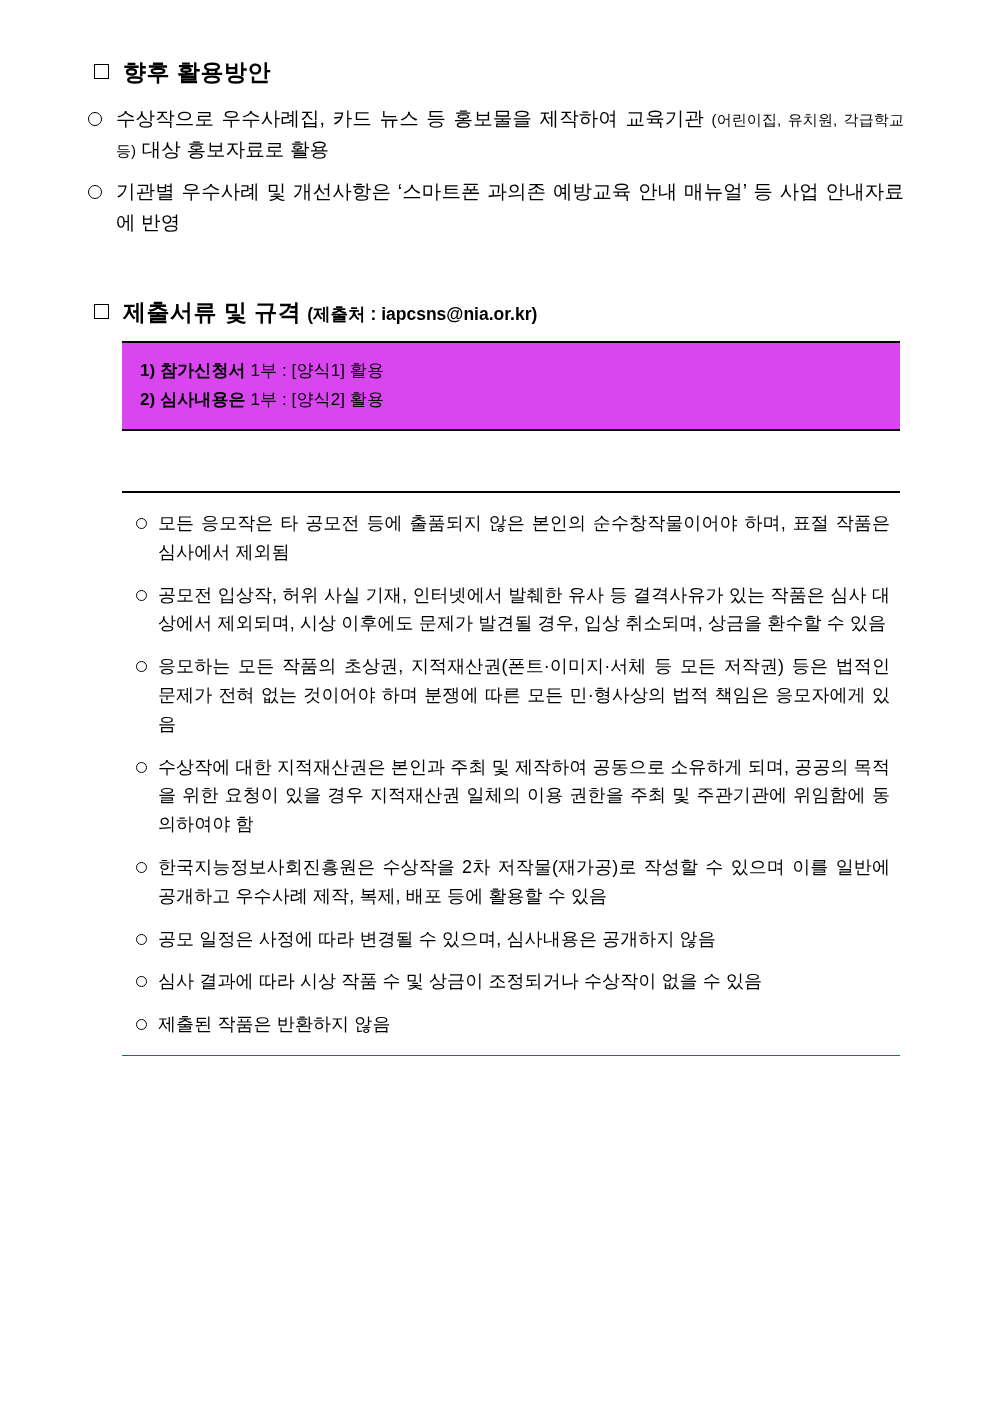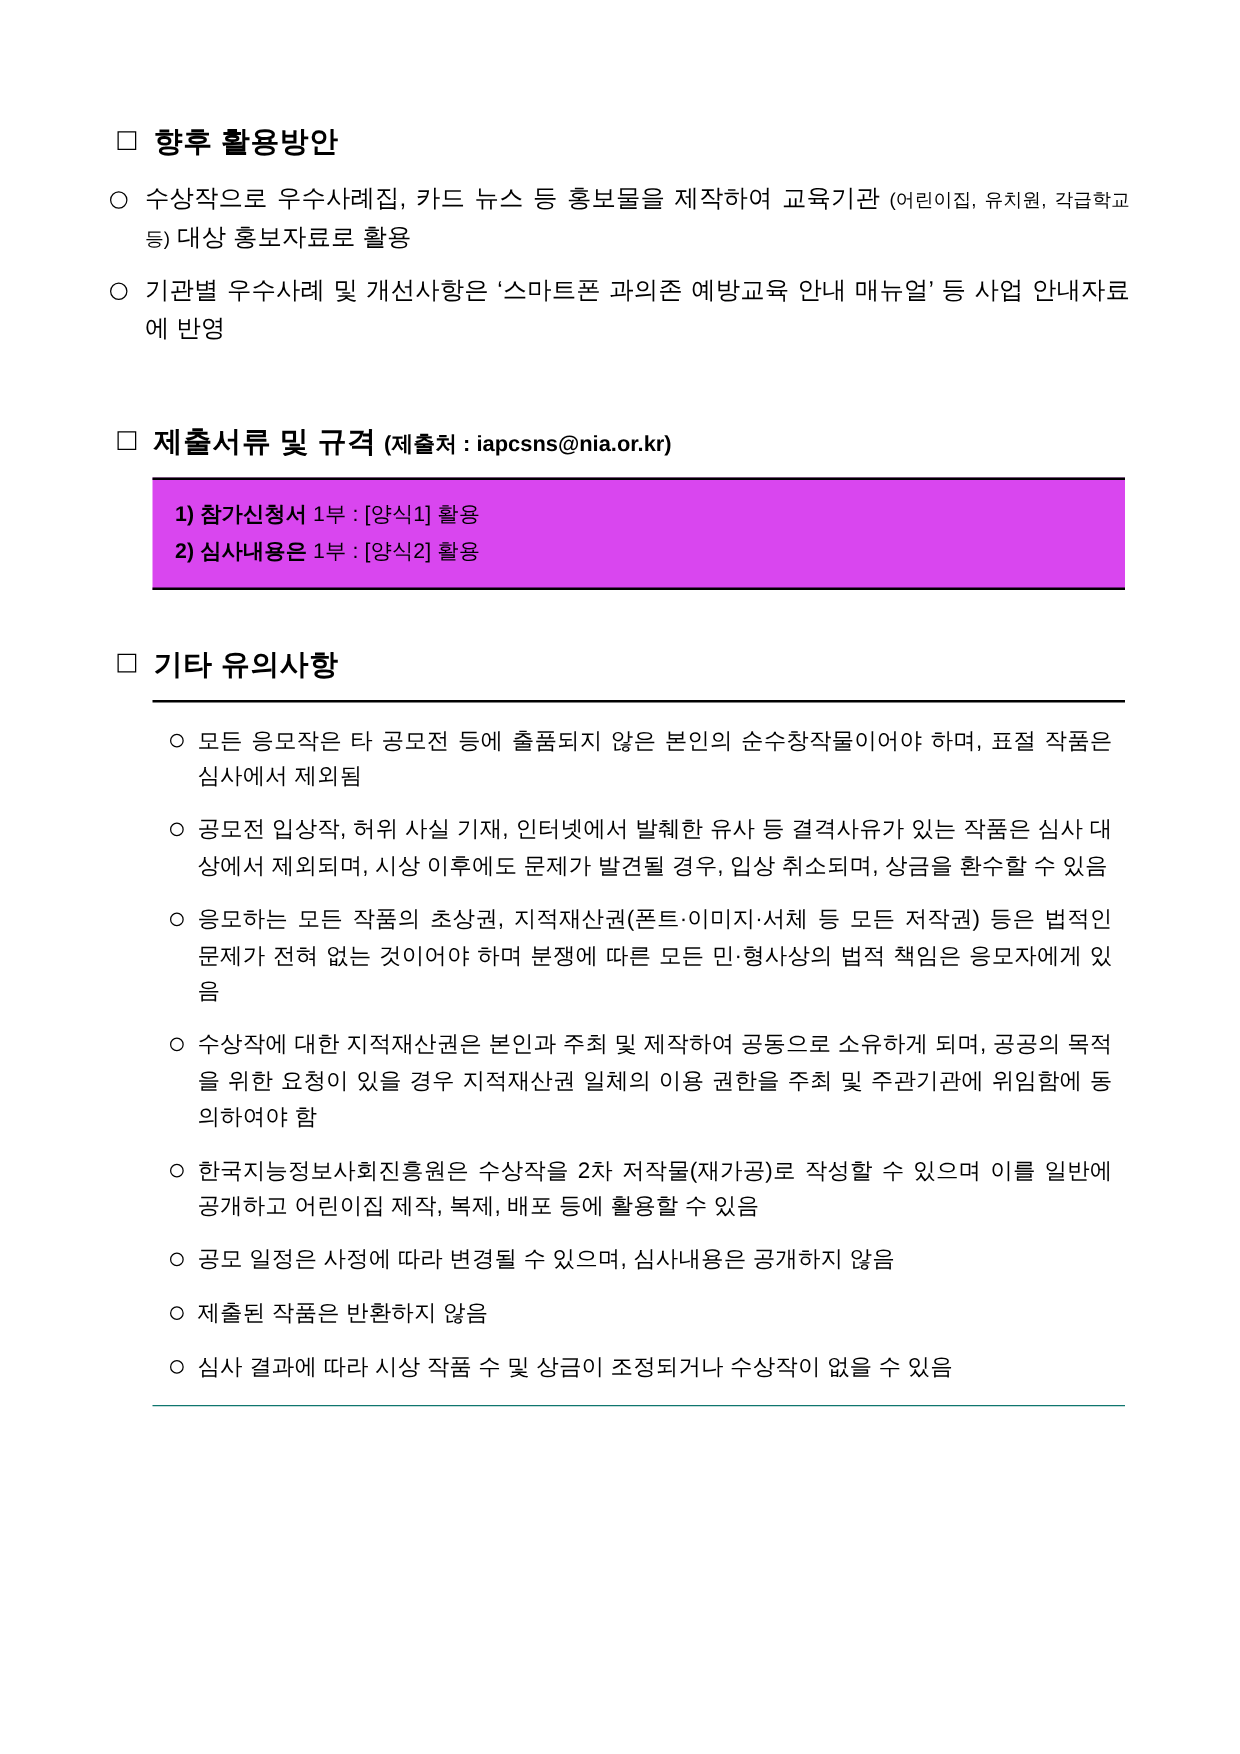--- a/index.html
+++ b/index.html
@@ -13,21 +13,21 @@
     font-family: "Liberation Sans", "DejaVu Sans", sans-serif;
     color: #000000;
     position: relative;
     overflow: hidden;
   }
   .page {
     position: relative;
     width: 992px;
     height: 1403px;
     box-sizing: border-box;
-    padding: 100px 88px 40px 88px;
+    padding: 59px 88px 40px 88px;
   }
 
   
   .section-head {
     display: flex;
     align-items: baseline;
     gap: 14px;
     margin-left: 6px;
   }
   .sq {
@@ -177,53 +177,49 @@
       <b>참가신청서</b><span> 1부 : [양식1] 활용</span>
     </div>
     <div class="rule-line">
       <b>2)</b>
       <b>심사내용은</b><span> 1부 : [양식2] 활용</span>
     </div>
   </div>
 
   <div class="gap-md"></div>
 
-  <div class="section-head">
-    <span class="sq"></span>
-    <span class="section-title">기타 유의사항</span>
-  </div>
 
   <div class="notes-box">
     <div class="note-item">
       <span class="note-mark"></span>
       <span class="note-text">모든 응모작은 타 공모전 등에 출품되지 않은 본인의 순수창작물이어야 하며, 표절 작품은 심사에서 제외됨</span>
     </div>
     <div class="note-item">
       <span class="note-mark"></span>
       <span class="note-text">공모전 입상작, 허위 사실 기재, 인터넷에서 발췌한 유사 등 결격사유가 있는 작품은 심사 대상에서 제외되며, 시상 이후에도 문제가 발견될 경우, 입상 취소되며, 상금을 환수할 수 있음</span>
     </div>
     <div class="note-item">
       <span class="note-mark"></span>
       <span class="note-text">응모하는 모든 작품의 초상권, 지적재산권(폰트·이미지·서체 등 모든 저작권) 등은 법적인 문제가 전혀 없는 것이어야 하며 분쟁에 따른 모든 민·형사상의 법적 책임은 응모자에게 있음</span>
     </div>
     <div class="note-item">
       <span class="note-mark"></span>
       <span class="note-text">수상작에 대한 지적재산권은 본인과 주최 및 제작하여 공동으로 소유하게 되며, 공공의 목적을 위한 요청이 있을 경우 지적재산권 일체의 이용 권한을 주최 및 주관기관에 위임함에 동의하여야 함</span>
     </div>
     <div class="note-item">
       <span class="note-mark"></span>
-      <span class="note-text">한국지능정보사회진흥원은 수상작을 2차 저작물(재가공)로 작성할 수 있으며 이를 일반에 공개하고 어린이집 제작, 복제, 배포 등에 활용할 수 있음</span>
+      <span class="note-text">한국지능정보사회진흥원은 수상작을 2차 저작물(재가공)로 작성할 수 있으며 이를 일반에 공개하고 우수사례 제작, 복제, 배포 등에 활용할 수 있음</span>
     </div>
     <div class="note-item">
       <span class="note-mark"></span>
       <span class="note-text">공모 일정은 사정에 따라 변경될 수 있으며, 심사내용은 공개하지 않음</span>
     </div>
     <div class="note-item">
       <span class="note-mark"></span>
+      <span class="note-text">심사 결과에 따라 시상 작품 수 및 상금이 조정되거나 수상작이 없을 수 있음</span>
+    </div>
+    <div class="note-item">
+      <span class="note-mark"></span>
       <span class="note-text">제출된 작품은 반환하지 않음</span>
     </div>
-    <div class="note-item">
-      <span class="note-mark"></span>
-      <span class="note-text">심사 결과에 따라 시상 작품 수 및 상금이 조정되거나 수상작이 없을 수 있음</span>
-    </div>
   </div>
 
 </div>
 
 </body></html>

